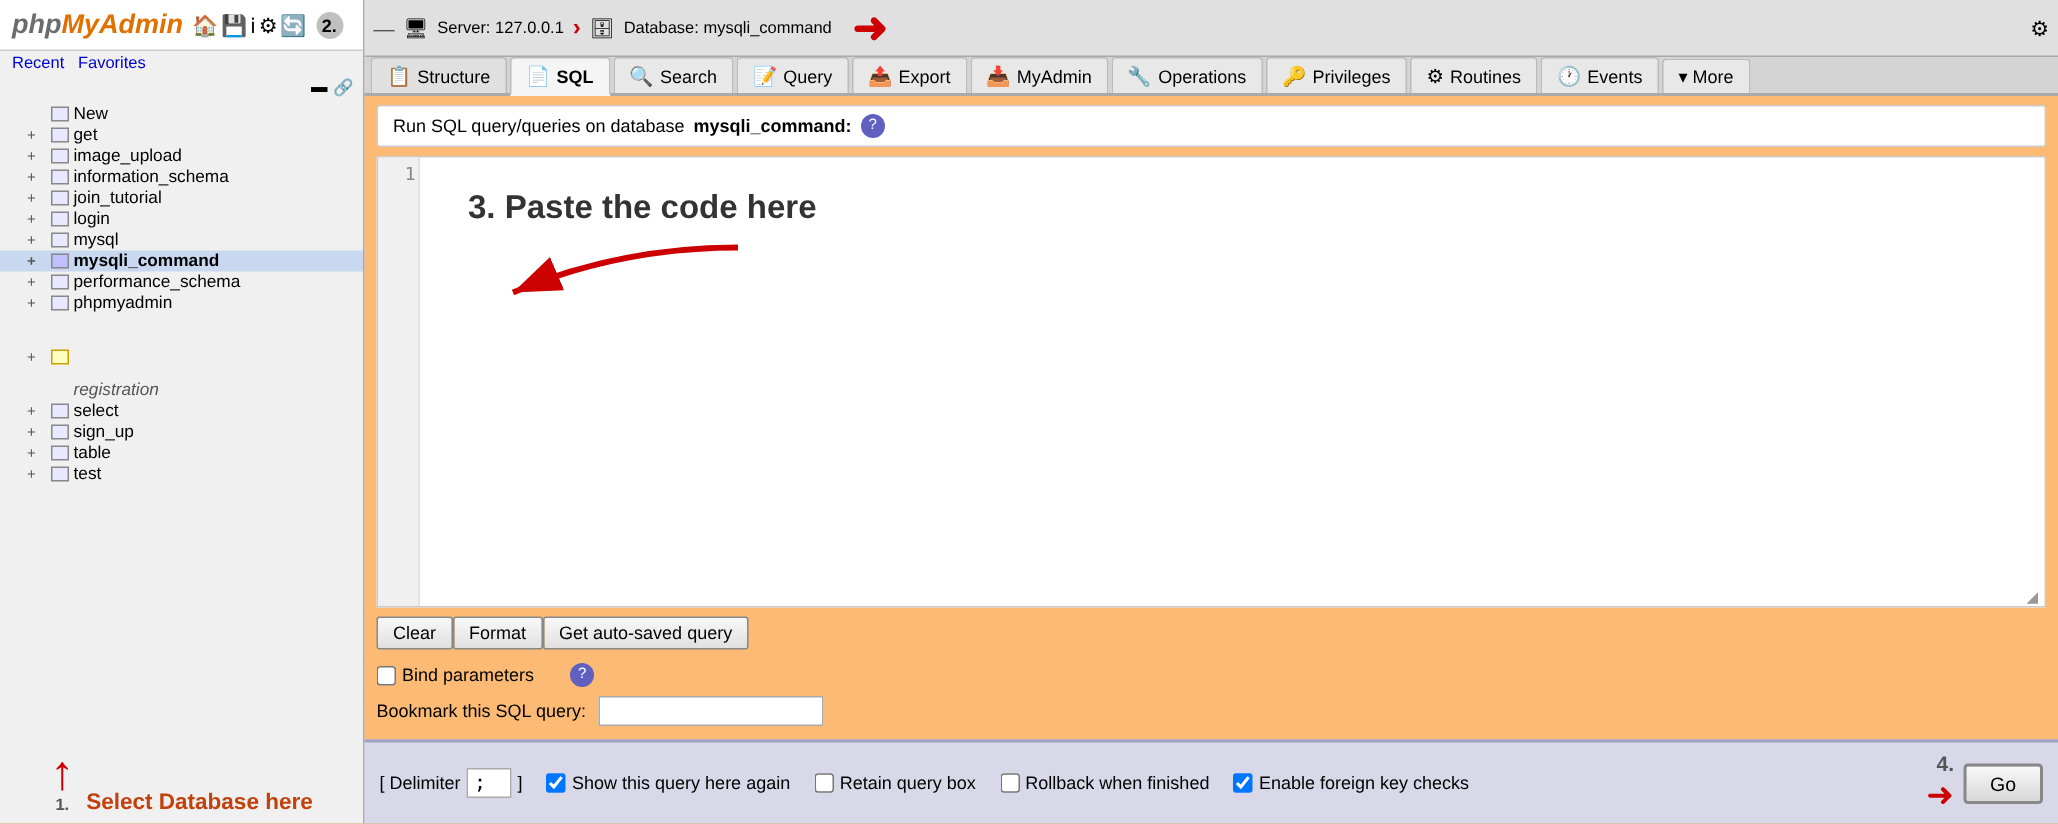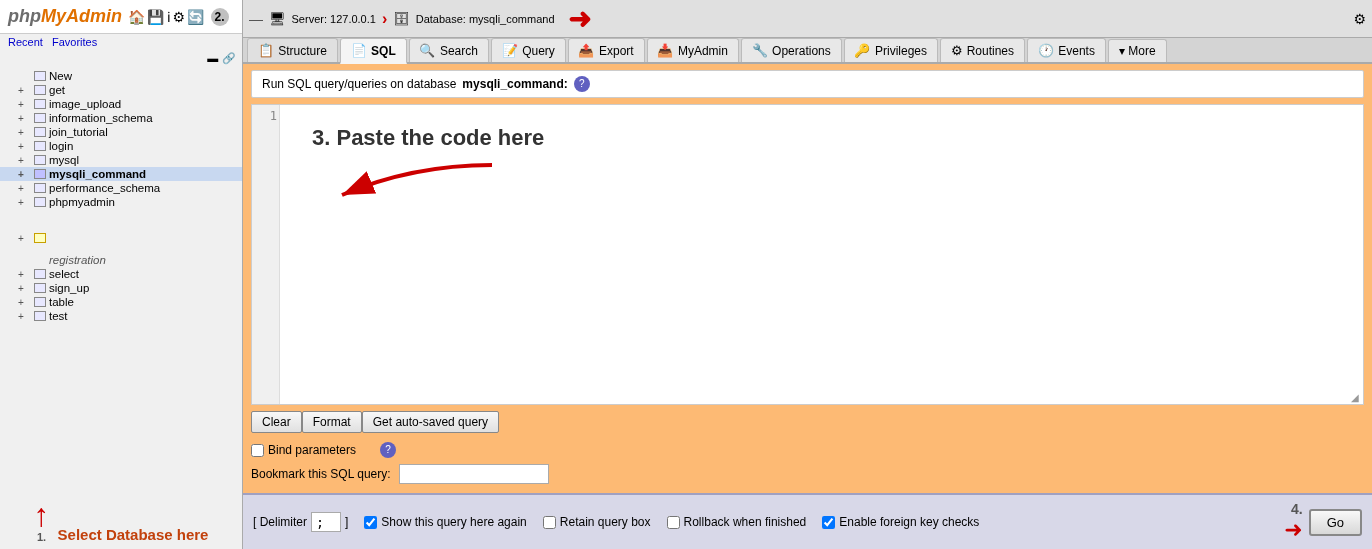--- a/index.html
+++ b/index.html
@@ -59,21 +59,21 @@
     .options-row label { display: flex; align-items: center; gap: 4px; cursor: pointer; font-size: 12px; }
 
     
     .bookmark-row { display: flex; align-items: center; gap: 8px; padding: 3px 0; font-size: 12px; }
     .bookmark-input { border: 1px solid #aaa; padding: 2px 4px; width: 150px; height: 20px; }
 
     
     .bottom-bar { display: flex; align-items: center; background: #d8d8e8; border-top: 2px solid #a0a0c0; padding: 6px 10px; gap: 16px; min-height: 44px; flex-wrap: wrap; }
     .delimiter-section { display: flex; align-items: center; gap: 4px; font-size: 12px; }
     .delimiter-input { border: 1px solid #aaa; padding: 1px 4px; width: 30px; height: 20px; font-family: monospace; }
-    .checkbox-label { display: flex; align-items: center; gap: 4px; font-size: 12px; cursor: pointer; }
+    .checkbox-label { display: flex; gap: 4px; font-size: 12px; cursor: pointer; }
     .go-btn { margin-left: auto; padding: 4px 16px; background: linear-gradient(to bottom, #f8f8f8, #d8d8d8); border: 2px solid #888; border-radius: 3px; font-size: 13px; font-weight: normal; cursor: pointer; }
 
     
     .main-wrapper { position: relative; flex: 1; display: flex; flex-direction: column; }
 
     
     .sidebar-bottom { padding: 6px 8px; text-align: center; }
   </style>
 </head>
 <body>

